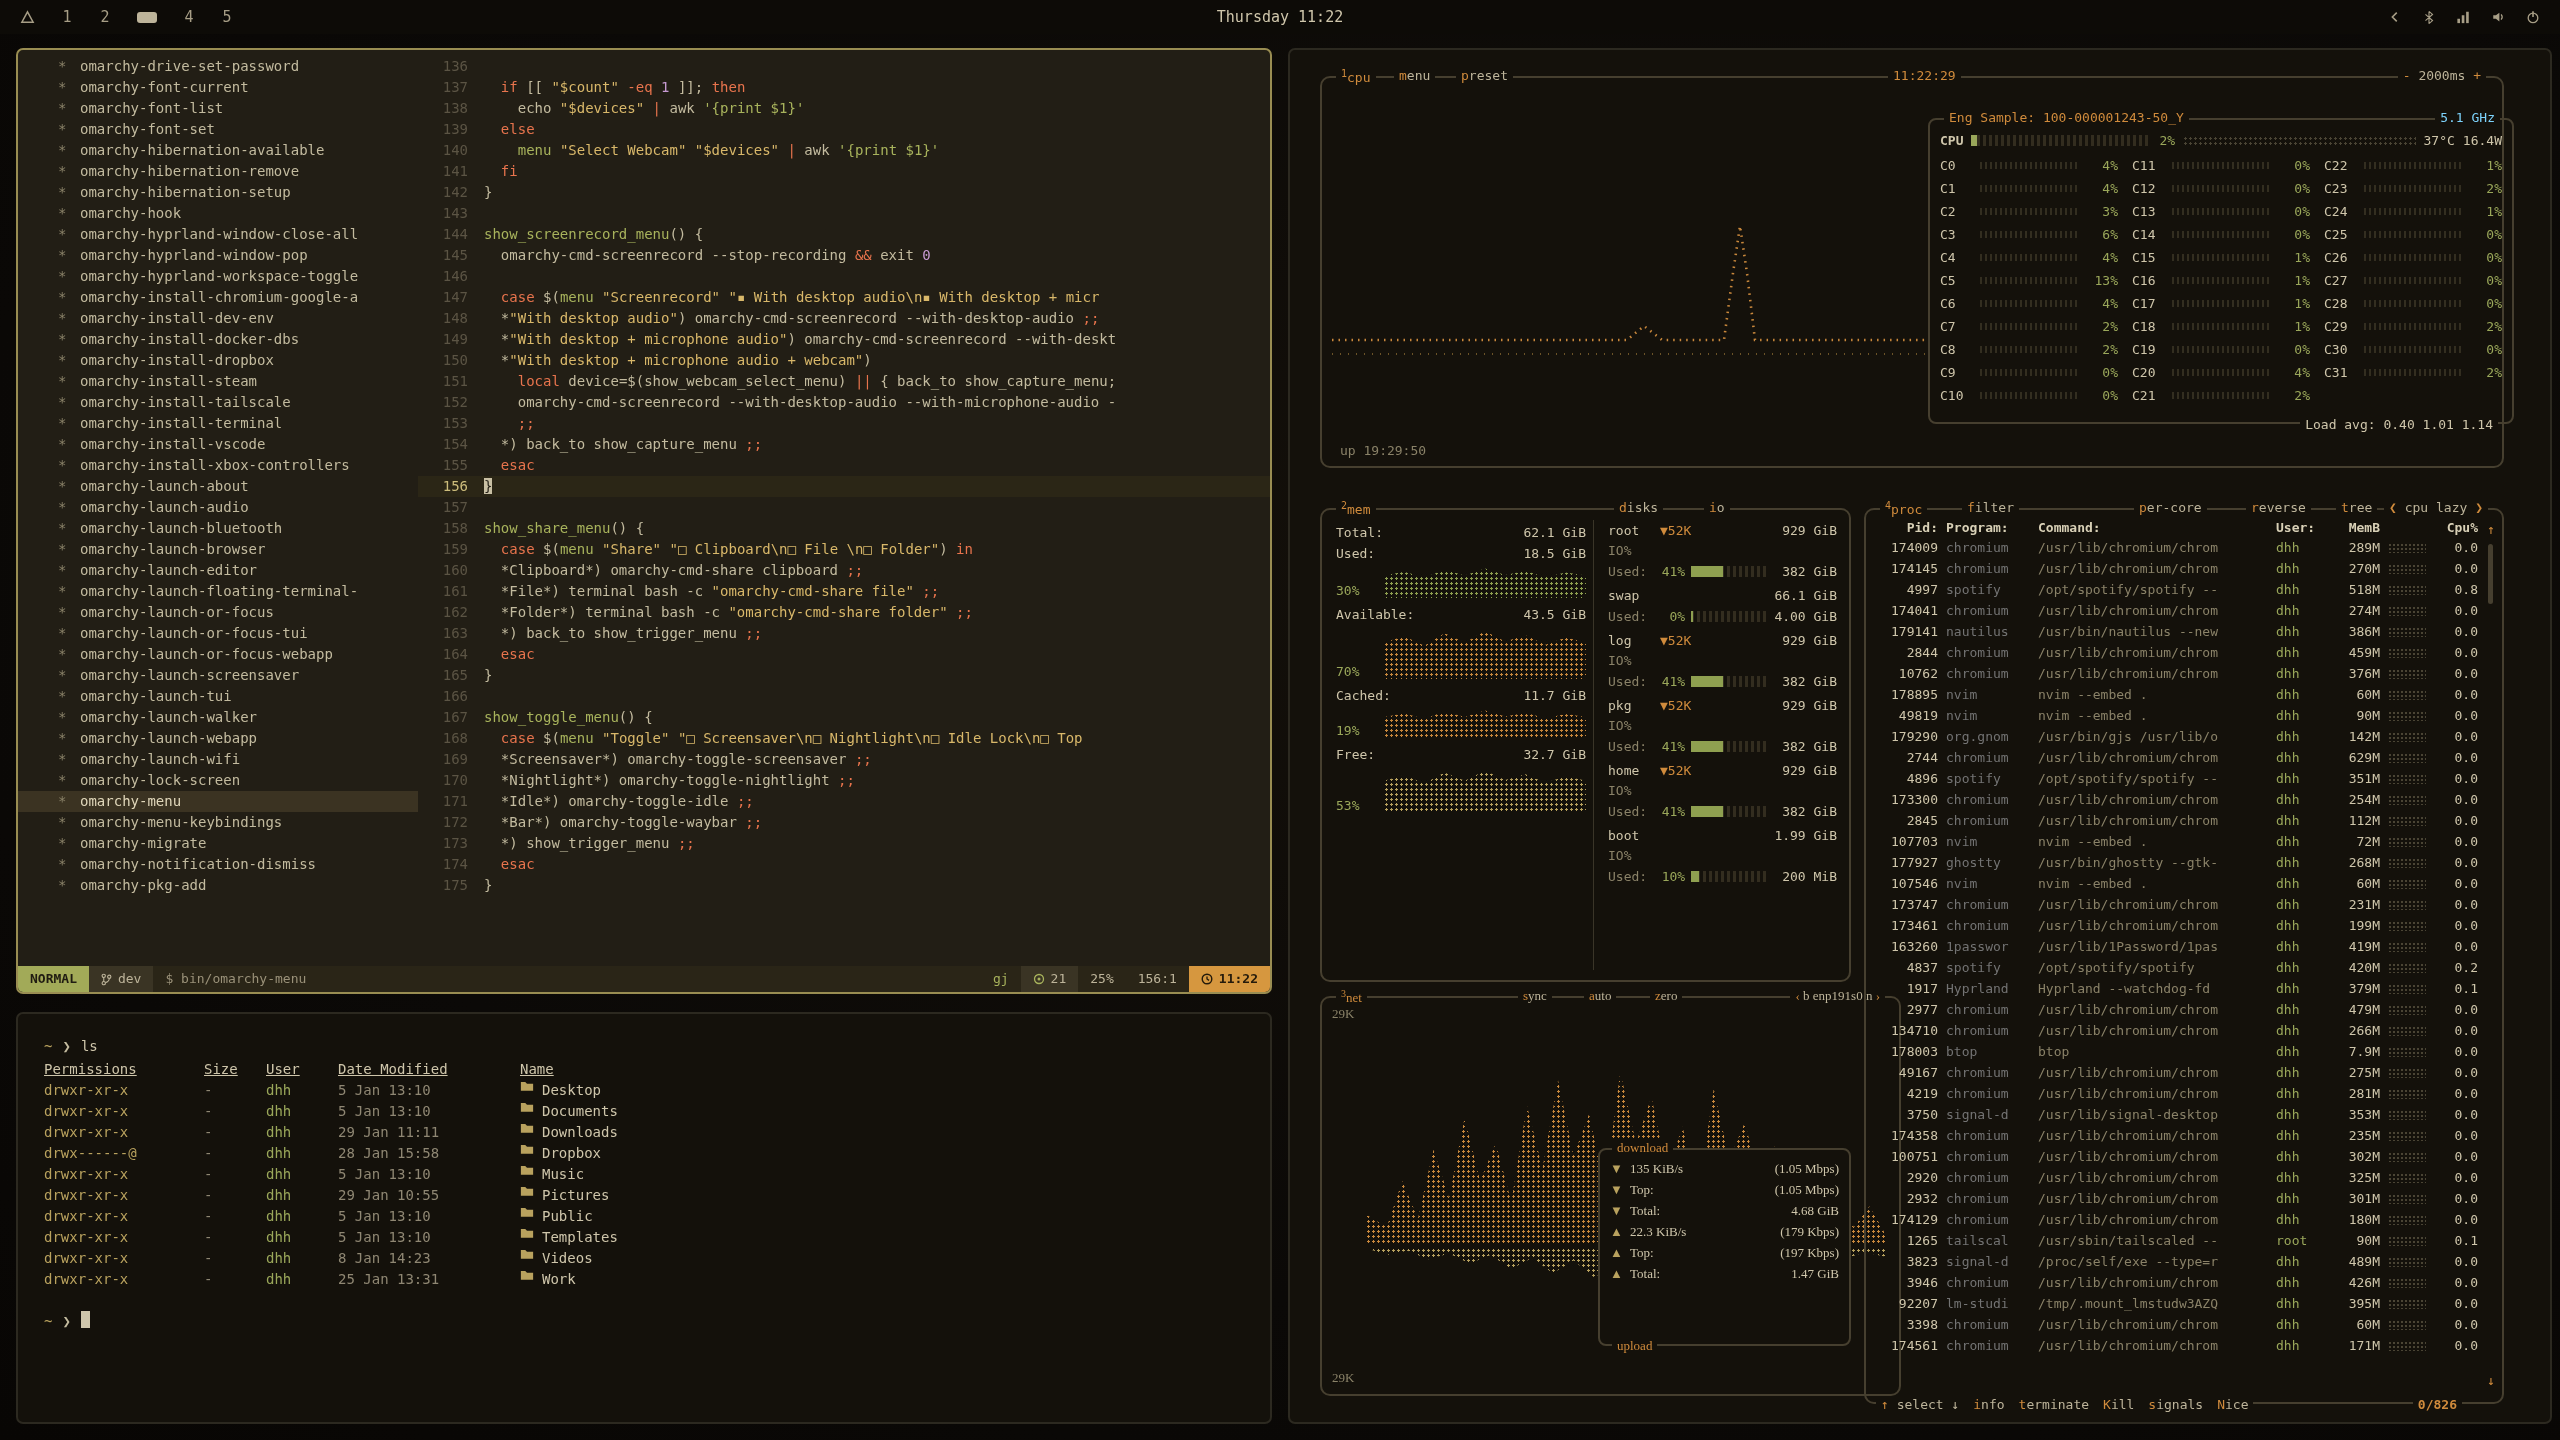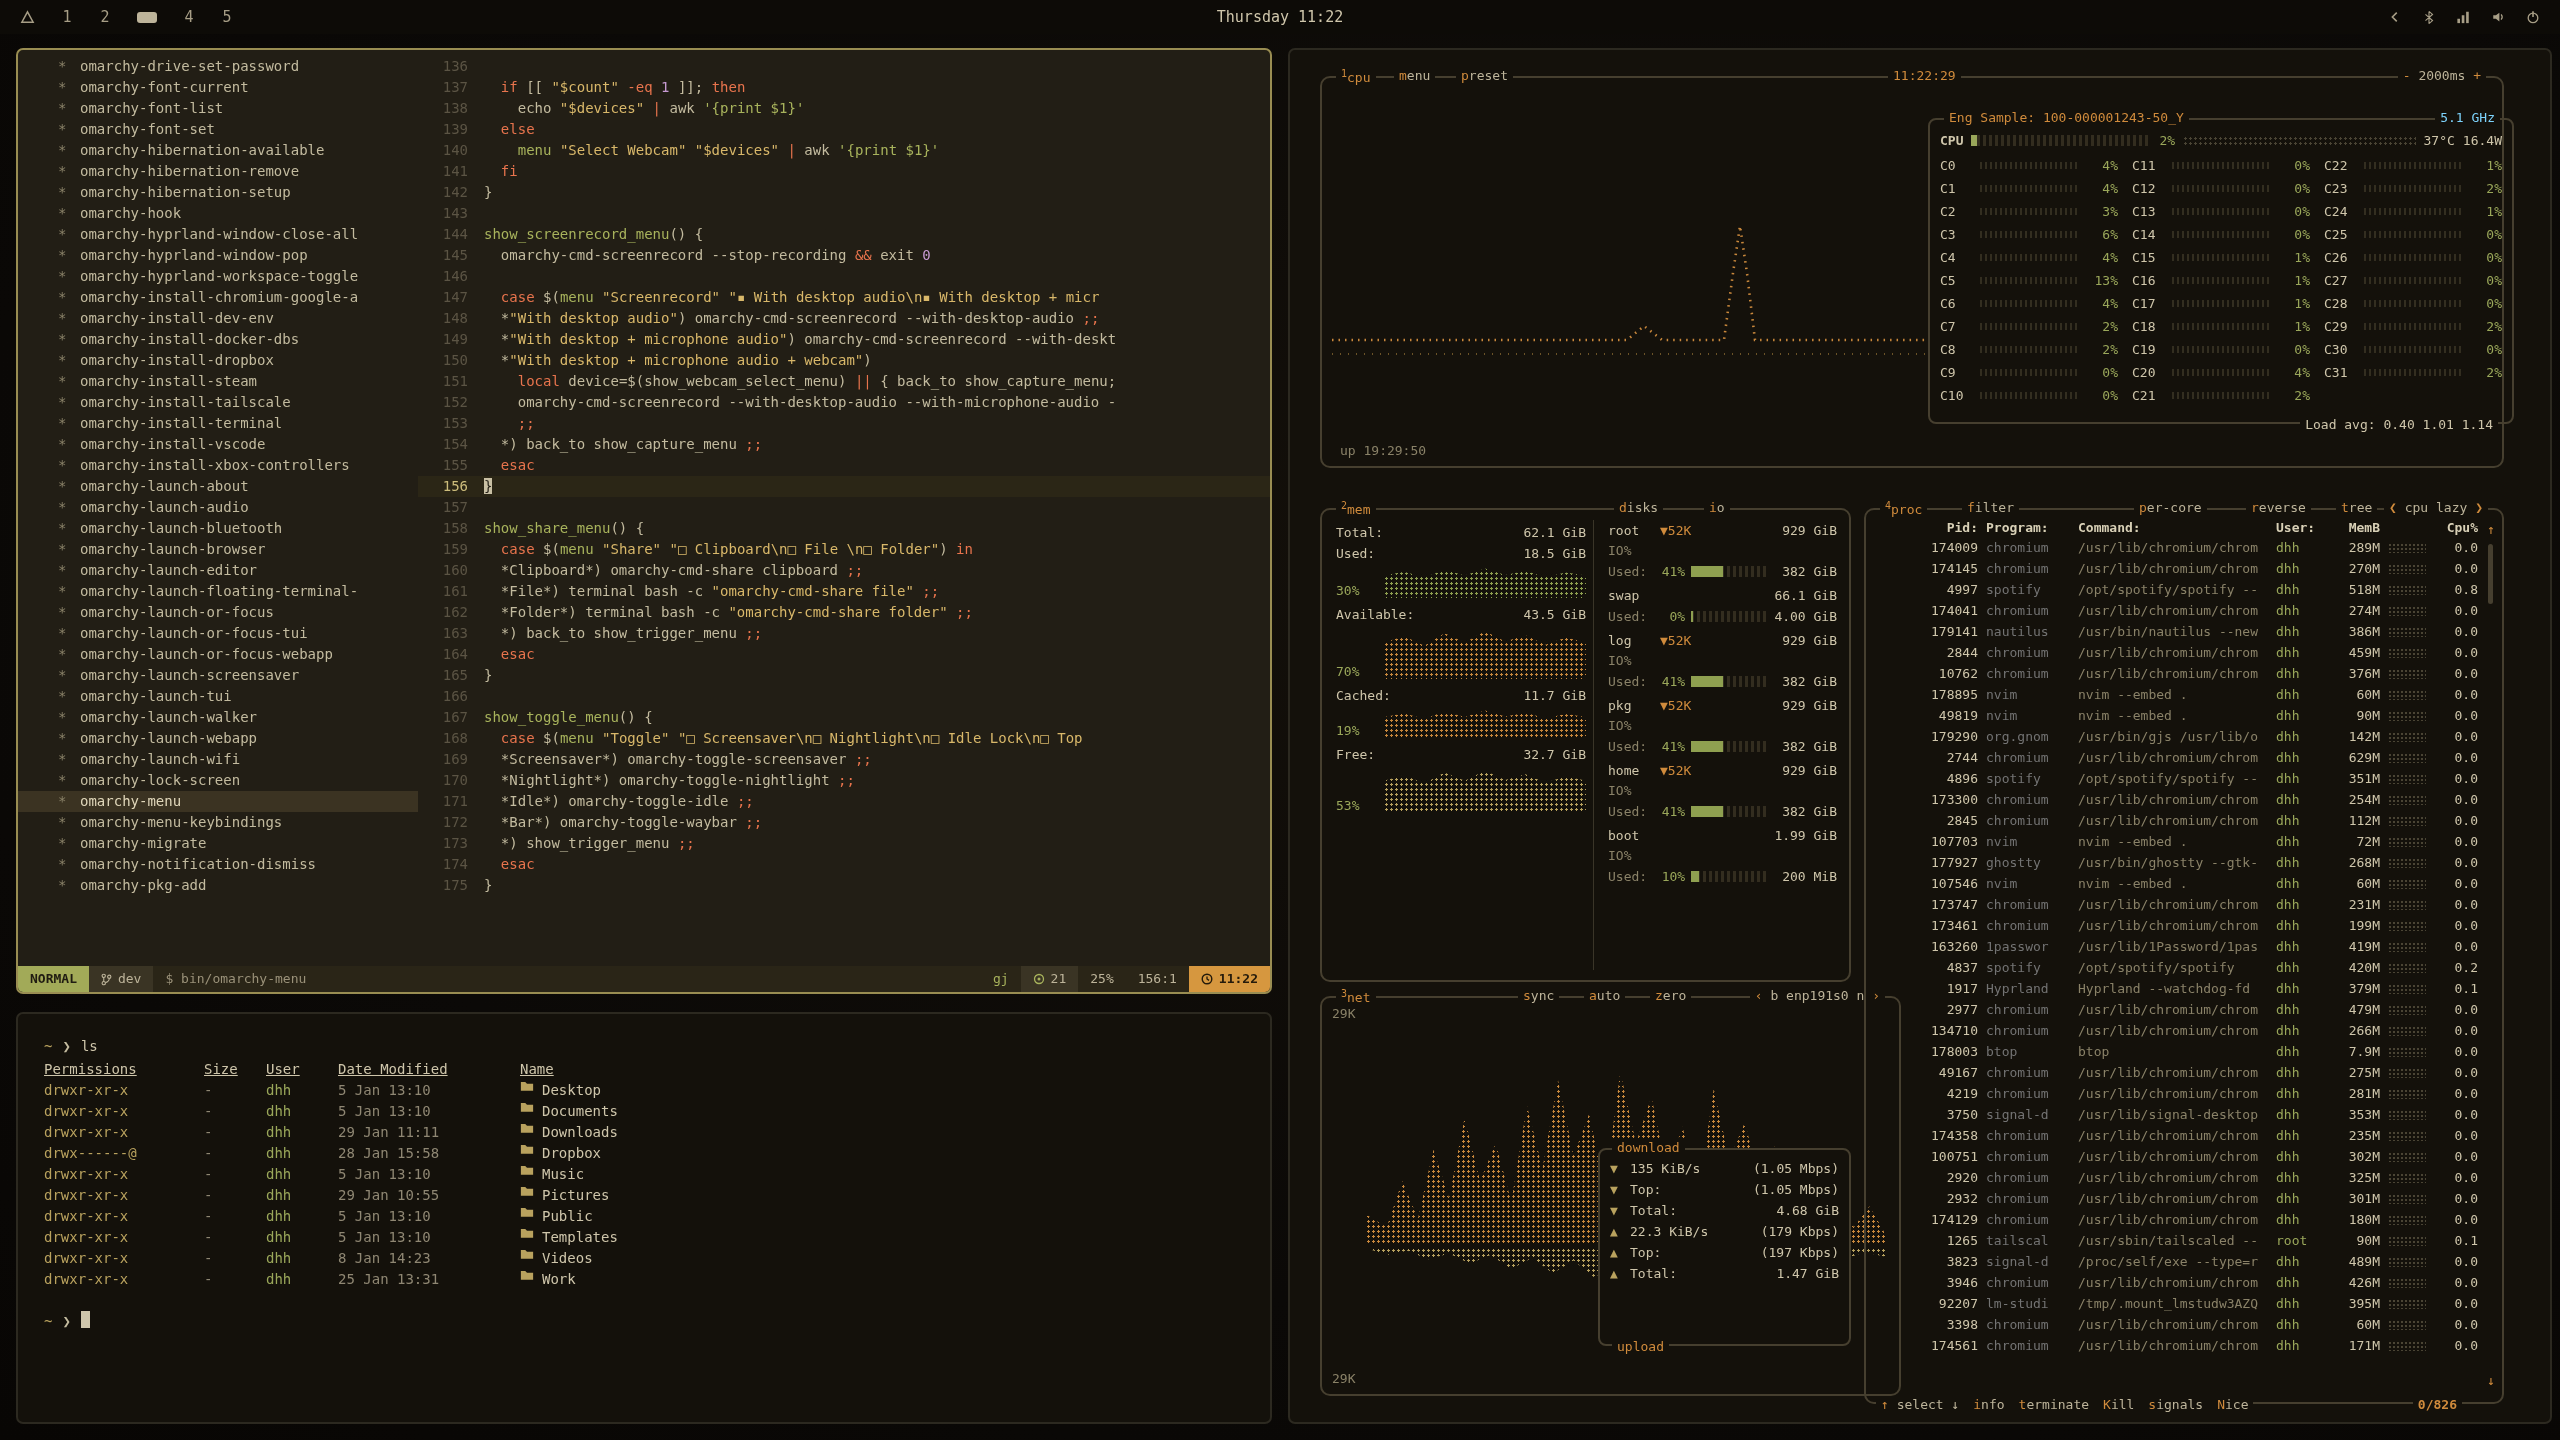--- a/index.html
+++ b/index.html
@@ -97,33 +97,33 @@
   .d-n{color:#cfc6ab;width:52px;}
   .d-r{color:#d08b3c;flex:1;}
   .d-t{color:#cfc6ab;}
   .d-io{height:20px;line-height:20px;color:#8a8268;}
   .d-used{display:flex;align-items:center;height:21px;gap:6px;}
   .d-ul{color:#8a8268;} .d-up{color:#9aa75a;width:32px;text-align:right;}
   .dbar{flex:1;height:11px;background:repeating-linear-gradient(90deg,#332d1f 0 3px,transparent 3px 6px);position:relative;}
   .dfill{position:absolute;left:0;top:0;bottom:0;background:#8fa050;display:block;}
   .d-uv{color:#cfc6ab;min-width:62px;text-align:right;}
   
-  .net-box{left:30px;top:946px;width:581px;height:400px;}
+  .net-box{left:30px;top:946px;width:581px;height:400px;font-family:Liberation Serif, serif;}
   .net-scale-top{position:absolute;left:10px;top:8px;color:#8a8268;}
   .net-scale-bot{position:absolute;left:10px;bottom:8px;color:#8a8268;}
   .ng-down{position:absolute;left:44px;right:14px;top:36px;height:210px;
     clip-path:polygon(0% 100%,0% 86%,4% 92%,7% 70%,10% 88%,13% 55%,16% 78%,19% 40%,22% 70%,25% 52%,28% 80%,31% 34%,34% 64%,37% 22%,40% 58%,43% 38%,46% 74%,49% 18%,52% 52%,55% 30%,58% 66%,61% 44%,64% 78%,67% 26%,70% 60%,73% 42%,76% 72%,79% 52%,82% 84%,85% 64%,88% 90%,91% 74%,94% 92%,97% 82%,100% 95%,100% 100%);}
   .ng-up{position:absolute;left:44px;right:14px;top:250px;height:70px;
     clip-path:polygon(0% 0%,4% 10%,8% 4%,12% 16%,16% 8%,20% 22%,24% 10%,28% 30%,32% 14%,36% 36%,40% 18%,44% 42%,48% 22%,52% 48%,56% 26%,60% 40%,64% 18%,68% 34%,72% 14%,76% 28%,80% 10%,84% 22%,88% 8%,92% 16%,96% 6%,100% 12%,100% 0%);}
   .net-stats{position:absolute;left:276px;top:150px;width:253px;height:198px;border:2px solid #463f2f;border-radius:8px;
     background:#14110b;box-sizing:border-box;padding:8px 10px;}
   .nsrow{display:flex;height:21px;line-height:21px;gap:8px;}
   .nsrow .a{color:#b9a25e;width:12px;} .nsrow .l{color:#cfc6ab;flex:1;} .nsrow .r{color:#cfc6ab;}
   
-  .proc-box{left:574px;top:458px;width:640px;height:896px;padding-left:40px;}
+  .proc-box{left:574px;top:458px;width:640px;height:896px;}
   .proc-head{display:grid;grid-template-columns:62px 84px 1fr 44px 52px 38px 44px;column-gap:8px;
     padding:10px 24px 2px 10px;color:#d8d0b6;font-weight:bold;}
   .proc-head .ra{text-align:right;}
   .proc-rows{padding:0 24px 0 10px;}
   .proc-row{display:grid;grid-template-columns:62px 84px 1fr 44px 52px 38px 44px;column-gap:8px;height:21px;line-height:21px;}
   .pr-pid{color:#cfc6ab;text-align:right;} .pr-prog{color:#737373;overflow:hidden;white-space:nowrap;}
   .pr-cmd{color:#8a8268;overflow:hidden;white-space:nowrap;} .pr-user{color:#9aa75a;}
   .pr-mem{color:#cfc6ab;text-align:right;}
   .pr-g{align-self:center;height:10px;background-image:radial-gradient(circle,#4a4434 1px,transparent 1.3px);background-size:4px 4px;}
   .pr-cpu{color:#cfc6ab;text-align:right;}

